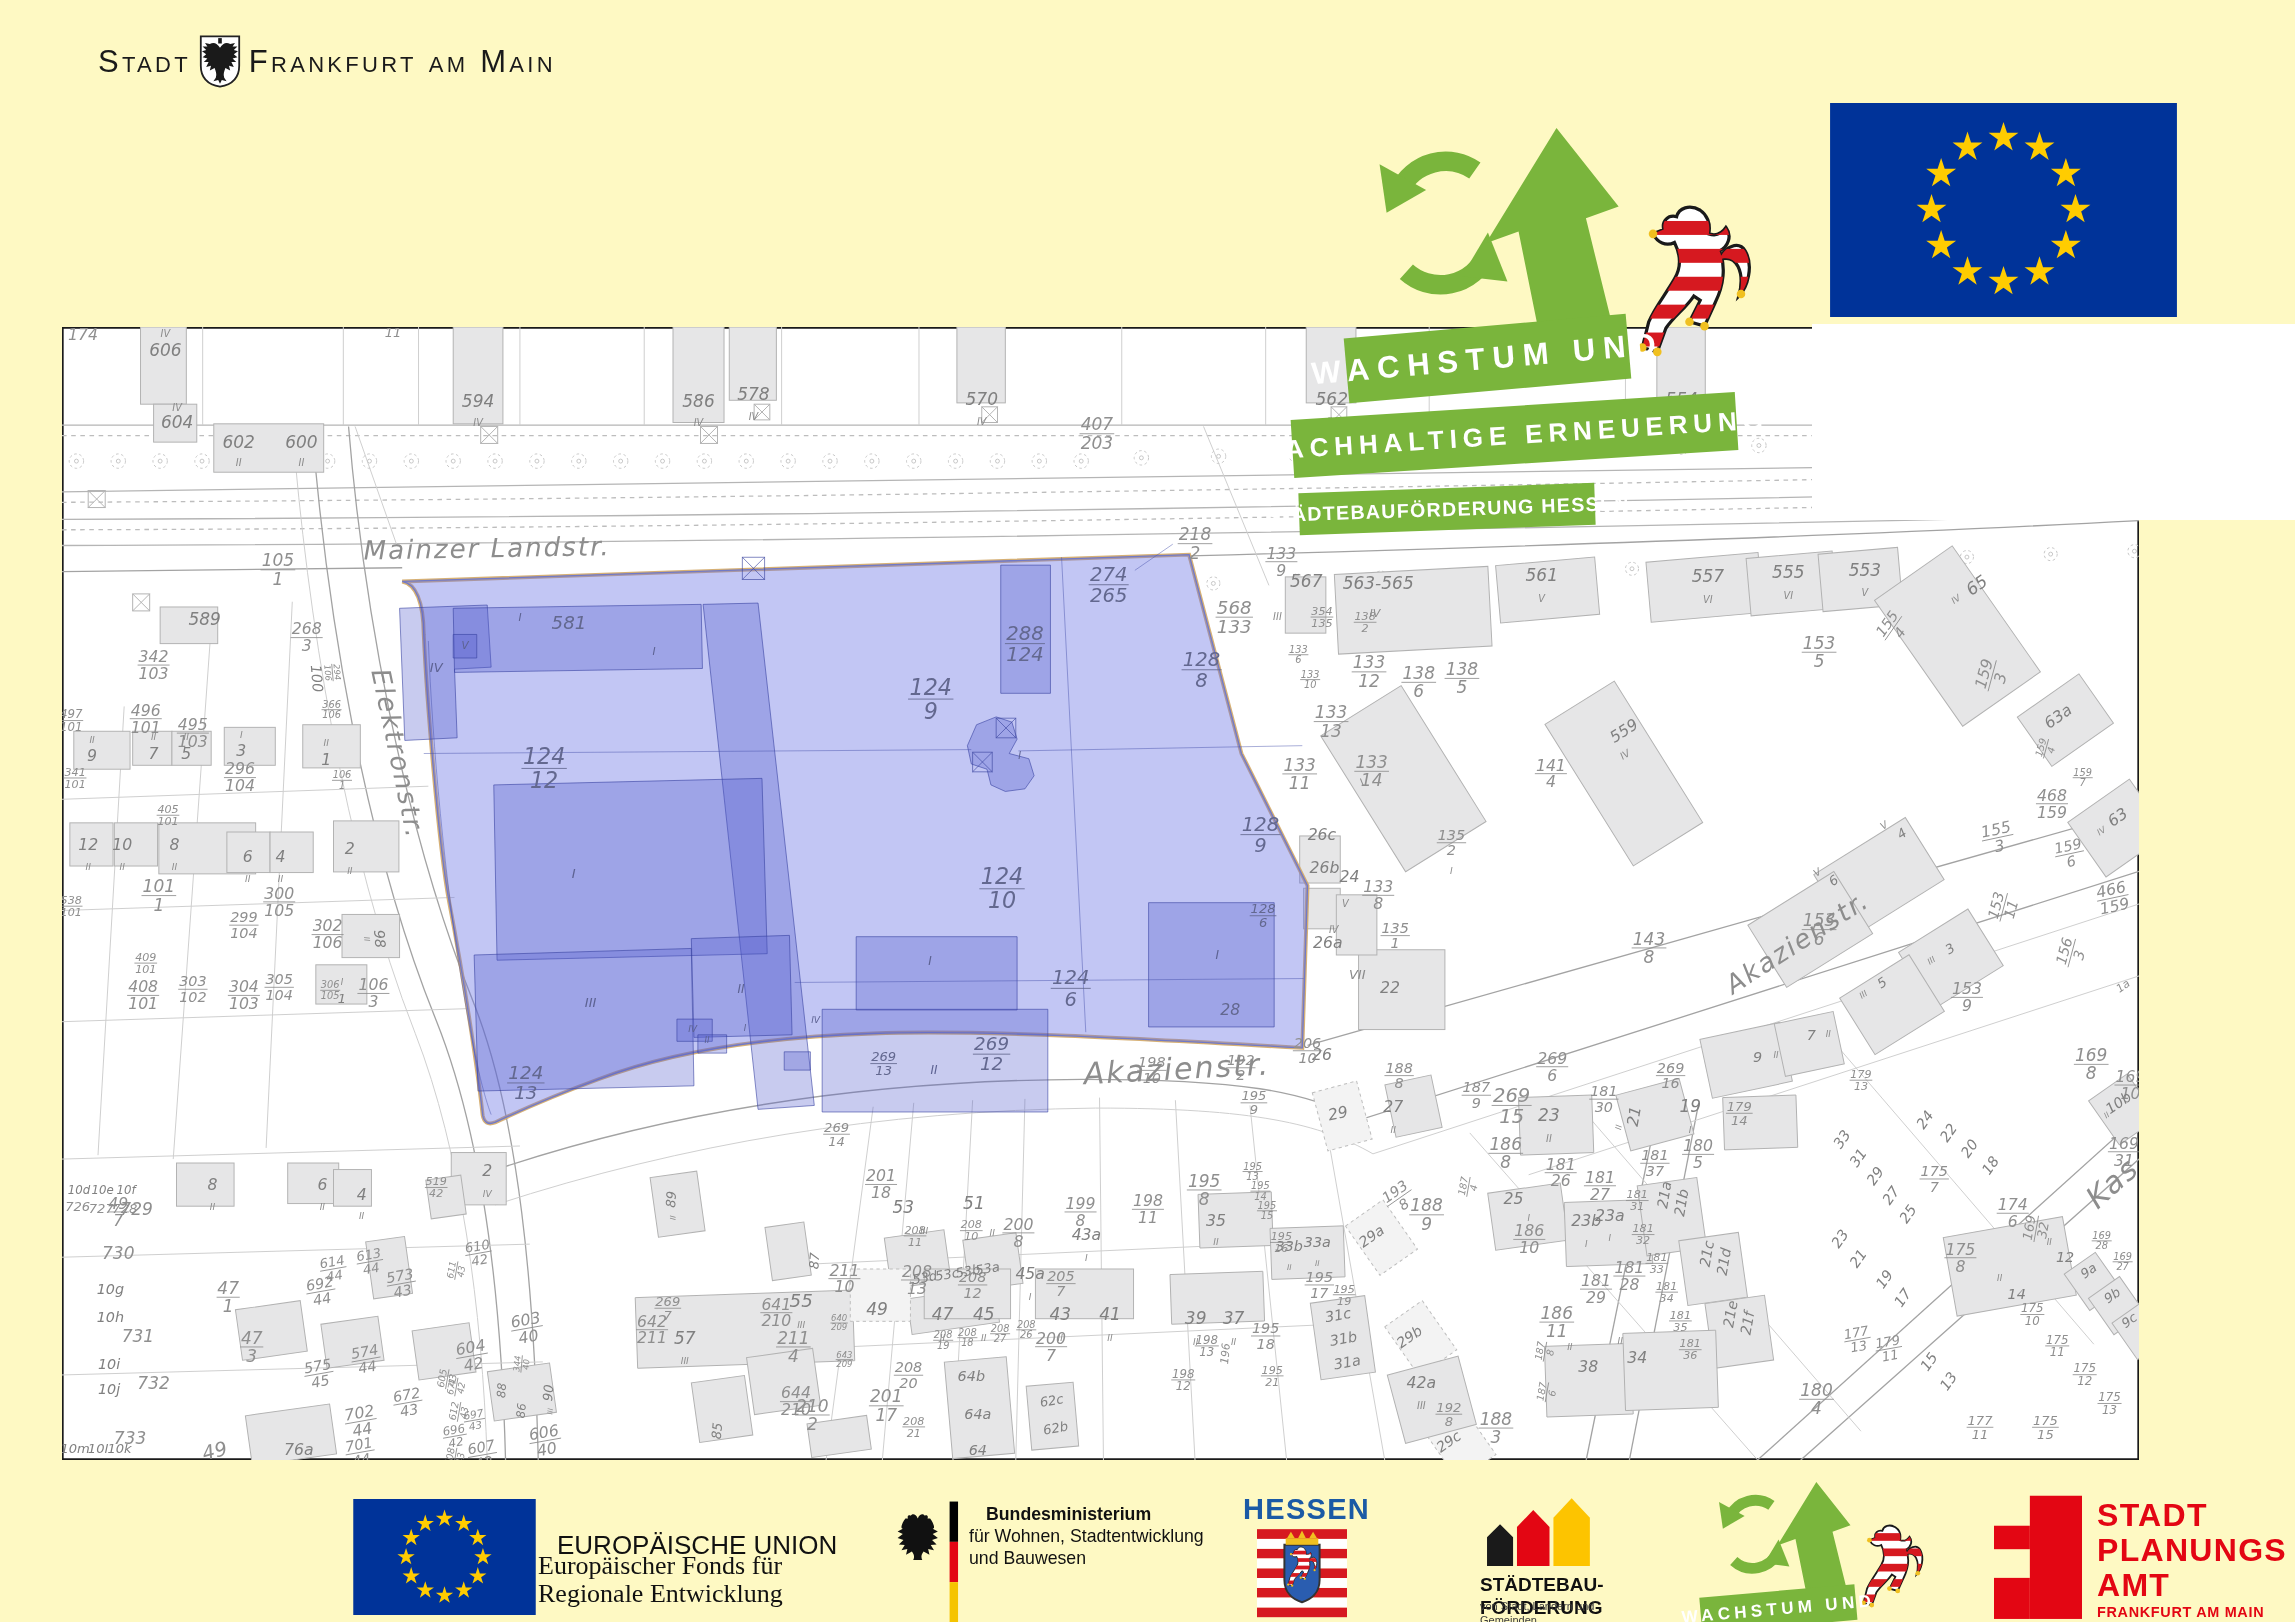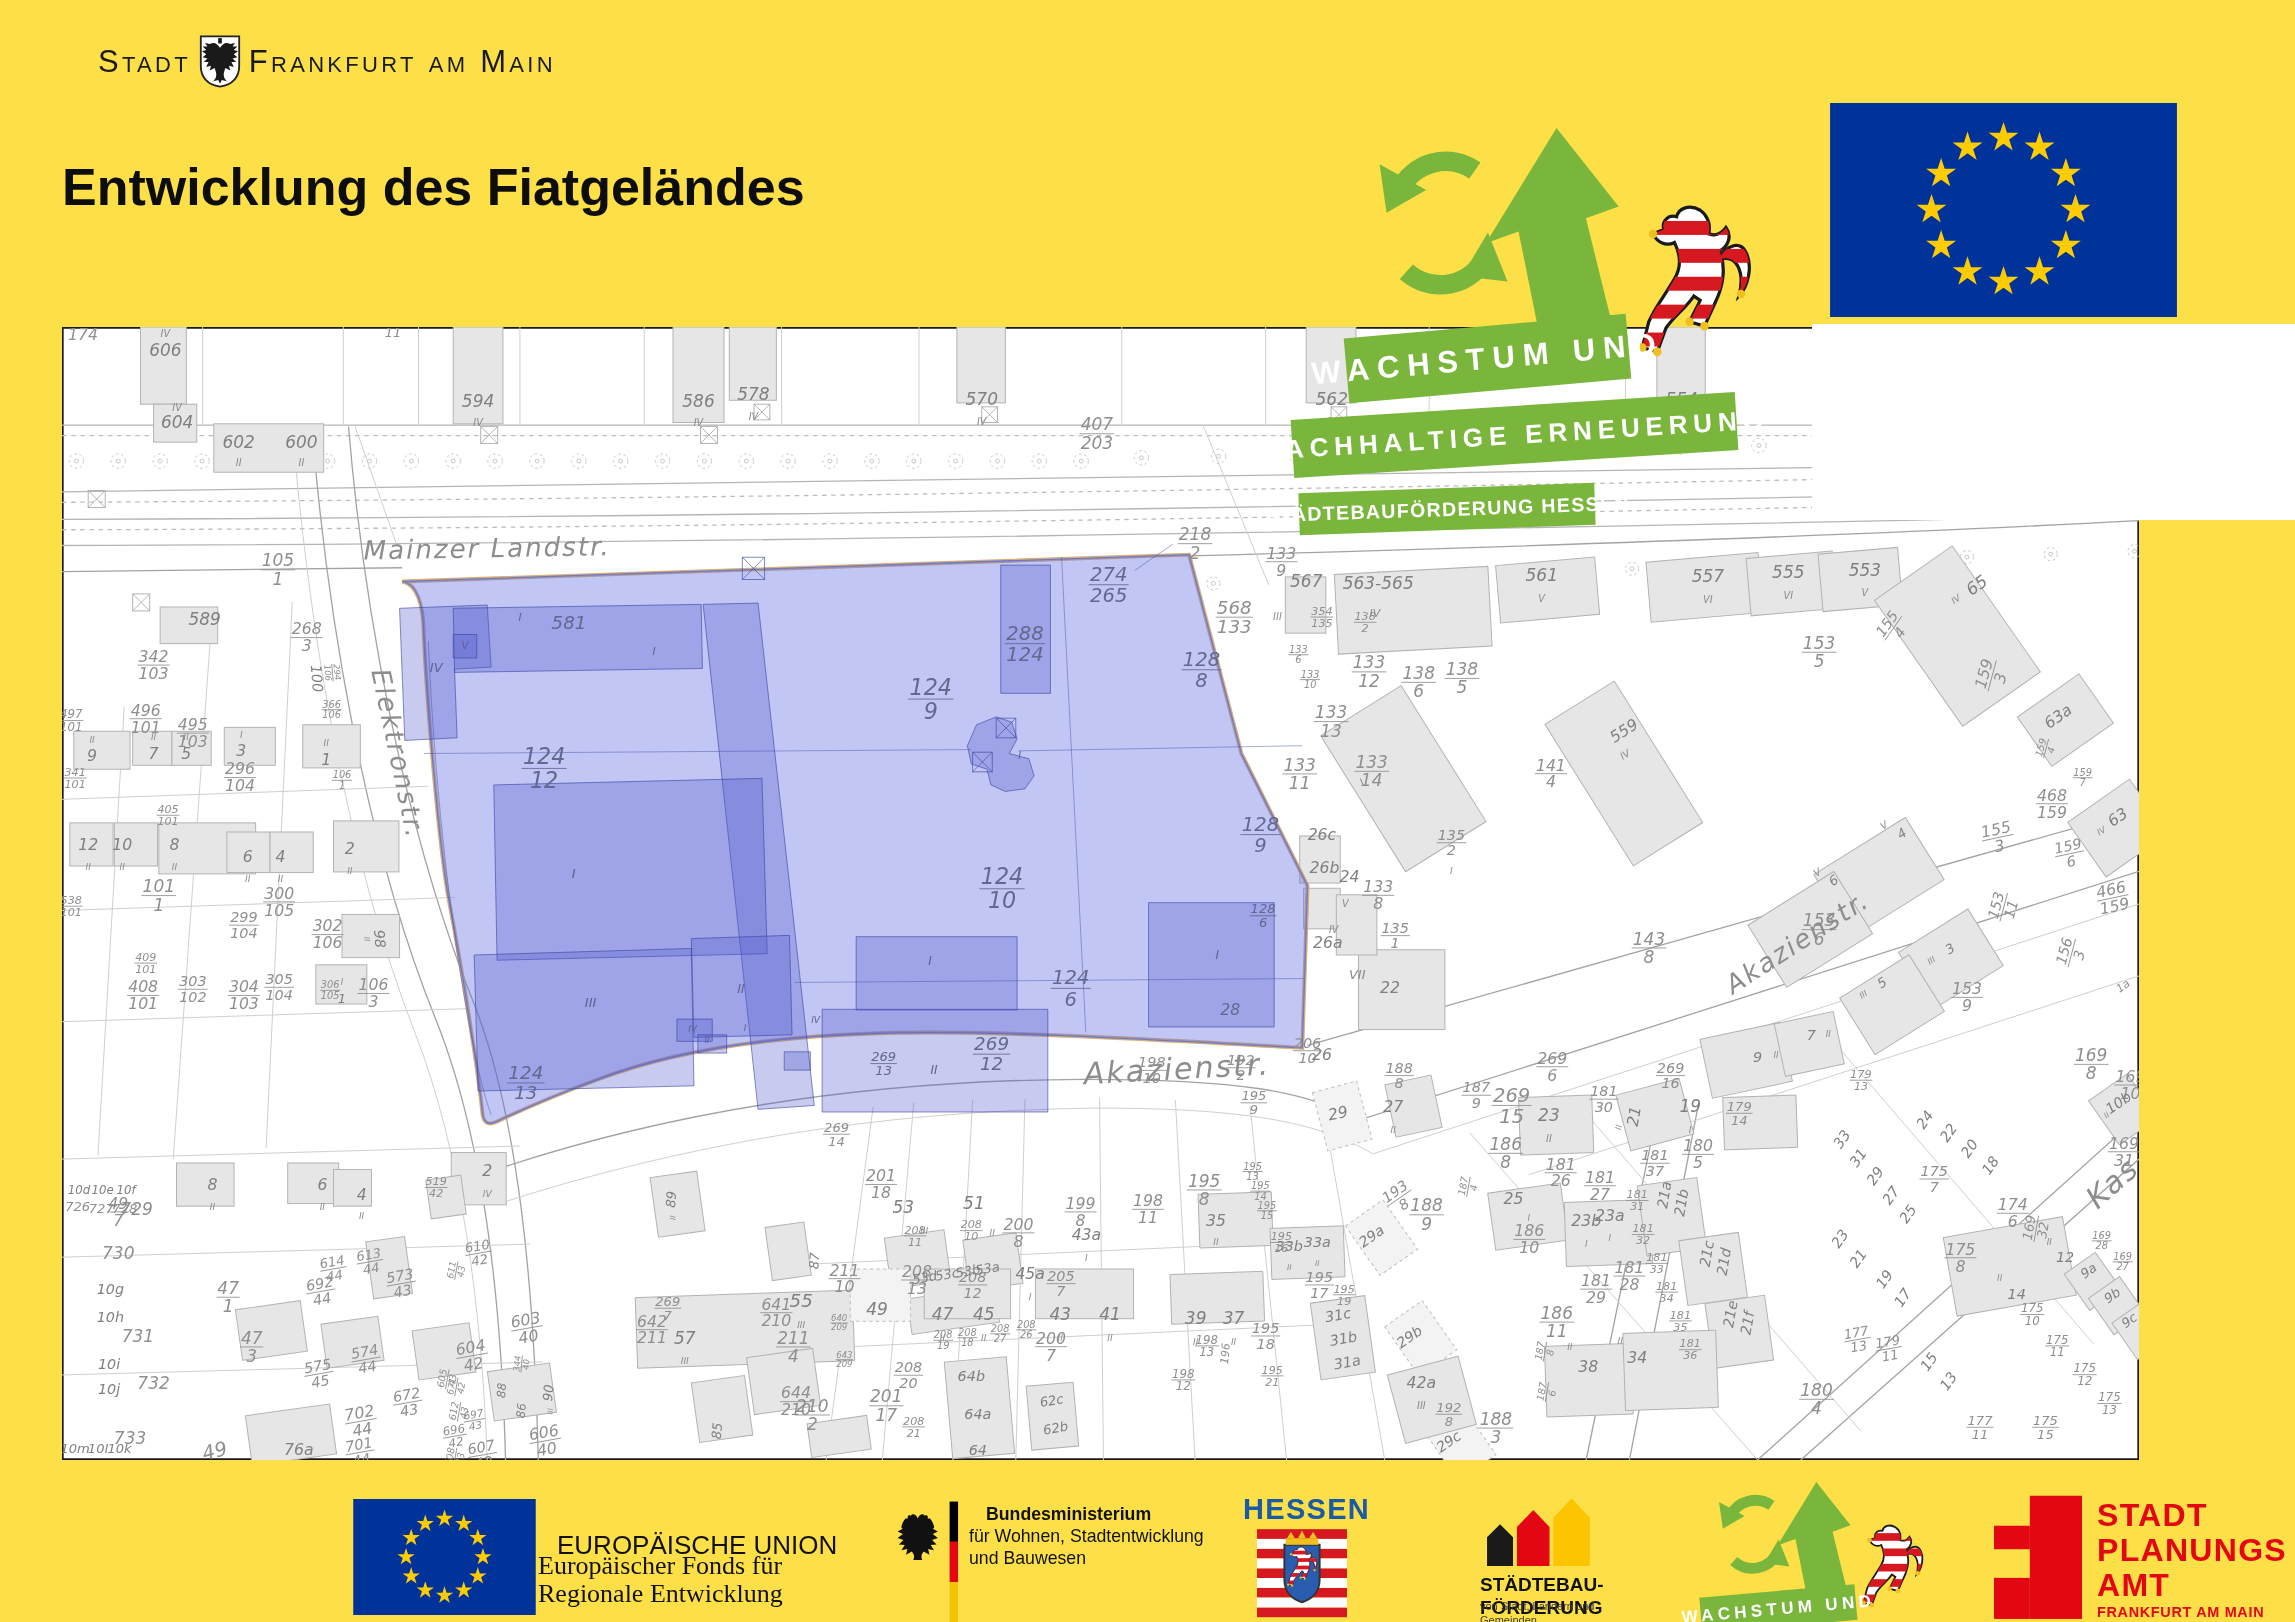--- a/index.html
+++ b/index.html
@@ -1,16 +1,16 @@
 <!DOCTYPE html>
 <html style="font-size:10.5px"><head>
 <meta charset="utf-8">
 <style>
   html,body{margin:0;padding:0;background:#fff;}
-  .page{position:relative;width:2295px;height:1622px;background:#fde047;overflow:hidden;
+  .page{position:relative;width:2295px;height:1622px;background:#fef9c3;overflow:hidden;
         font-family:"Liberation Sans",sans-serif;}
   .abs{position:absolute;}
   
   .city-logo{left:98px;top:34px;display:flex;align-items:center;color:#1a1a1a;}
   .city-logo .cap{font-variant:small-caps;font-size:31px;letter-spacing:3.3px;font-weight:400;}
   .city-logo svg{margin:0 7.9px;}
   .title1{left:62px;top:113px;font-size:36px;font-weight:bold;color:#0d0d0d;letter-spacing:0;}
   .title2{left:62px;top:157px;font-size:52px;font-weight:bold;color:#0d0d0d;}
   
   .eu-white{left:1812px;top:324px;width:483px;height:196px;background:#fff;z-index:6;}
@@ -93,21 +93,20 @@
 
   <div class="abs city-logo">
     <span class="cap">Stadt</span>
     <svg width="42" height="55" viewBox="0 0 70 90">
       <path d="M3,3 H67 V52 C67,74 52,84 35,87 C18,84 3,74 3,52 Z" fill="#fff" stroke="#222" stroke-width="3"></path>
       <path d="M35,22 C30,14 24,12 18,16 L10,14 L14,20 L6,20 L12,26 L5,28 L12,33 L6,38 L14,40 L8,46 L16,46 L12,54 L20,52 L18,60 L26,56 C28,62 30,66 28,72 L24,78 L32,76 L35,82 L38,76 L46,78 L42,72 C40,66 42,62 44,56 L52,60 L50,52 L58,54 L54,46 L62,46 L56,40 L64,38 L58,33 L65,28 L58,26 L64,20 L56,20 L60,14 L52,16 C46,12 40,14 35,22 Z" fill="#1a1a1a"></path>
       <rect x="32" y="6" width="6" height="9" fill="#1a1a1a"></rect>
     </svg>
     <span class="cap">Frankfurt am Main</span>
   </div>
-  <div class="abs title2">Entwicklung des Fiatgeländes</div>
 
   <div class="abs map">
     <svg id="mapsvg" width="2077" height="1133" viewBox="0 0 3175 1732">
         <path d="M1,1 H3174 V1731 H1 Z" class="frame"></path>
         <path d="M0,150 H3175" class="rl"></path>
         <path d="M0,166 H3175" class="rld"></path>
         <path d="M0,252 C700,248 1500,240 3175,208" class="rl"></path>
         <path d="M0,268 C700,264 1500,256 3175,224" class="rld"></path>
         <path d="M0,294 C700,292 1500,284 3175,250" class="rl"></path>
         <path d="M0,310 C700,308 1500,300 3175,266" class="rld"></path>

